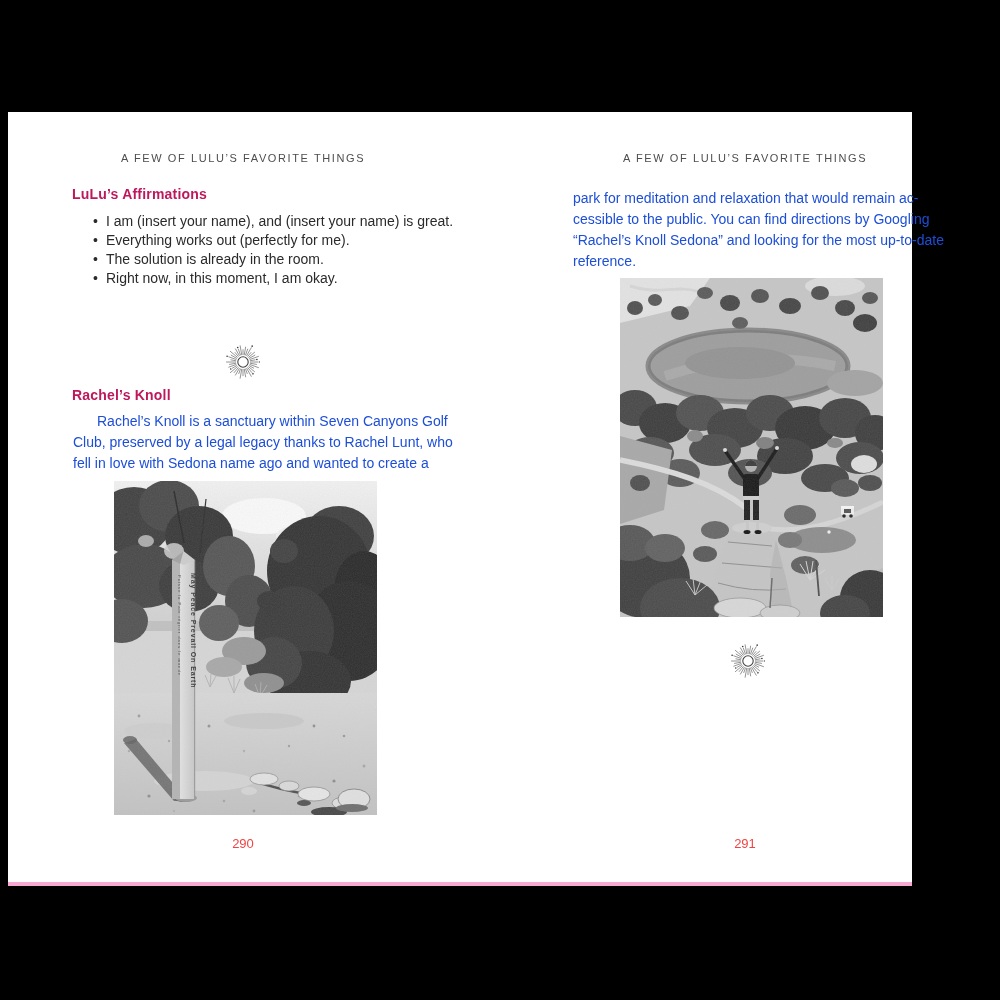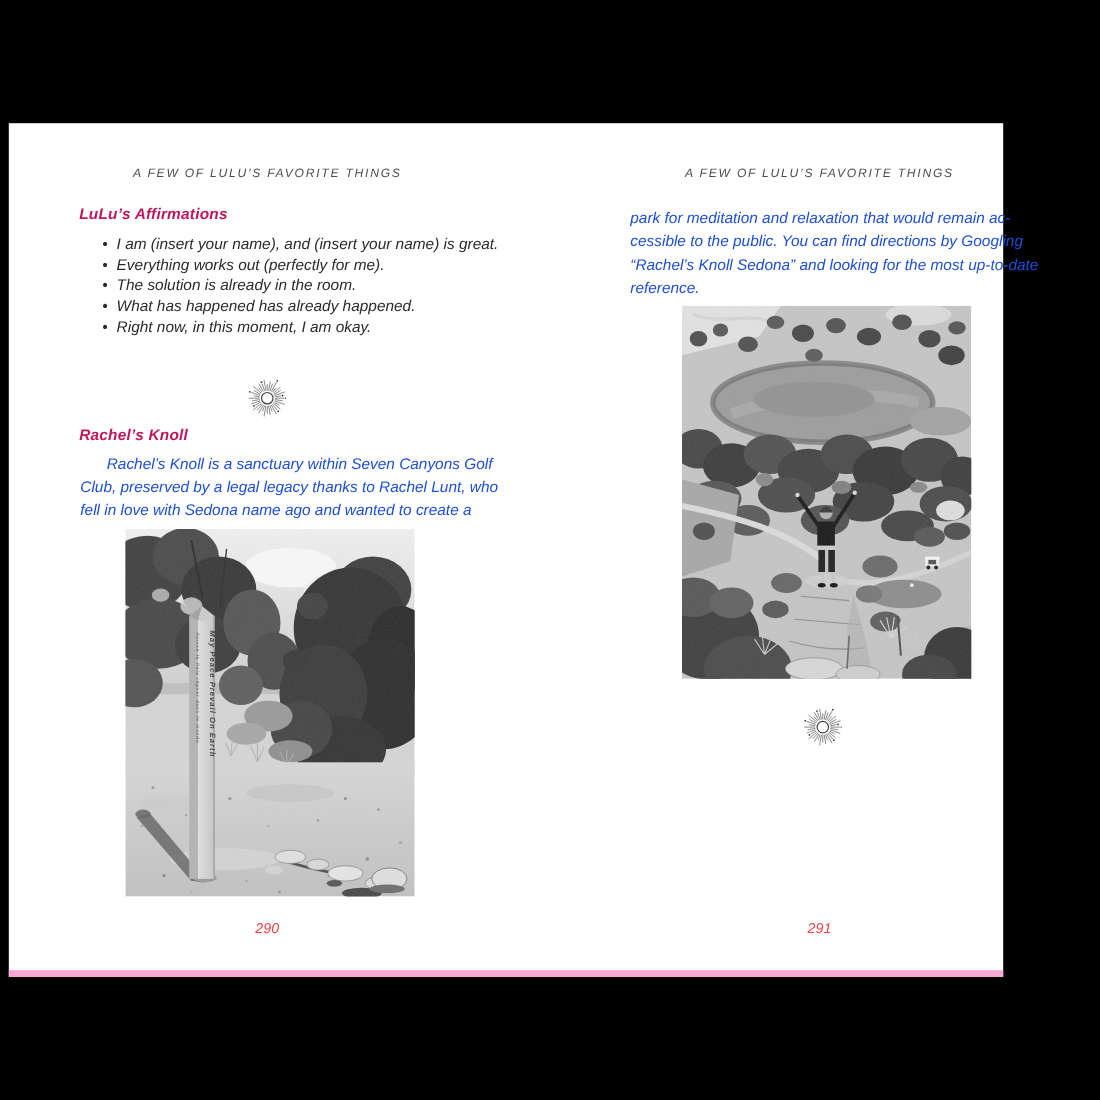--- a/index.html
+++ b/index.html
@@ -3,21 +3,21 @@
 <meta charset="utf-8">
 <style>
   html,body{margin:0;padding:0;}
   body{
     width:1000px;height:1000px;position:relative;background:#000;
     font-family:"Liberation Sans", sans-serif;
     -webkit-font-smoothing:antialiased;
   }
   .sheet{
     position:absolute;left:8px;top:112px;width:904px;height:770px;
-    background:#fff;border-bottom:6px solid #f9a8d4;font-style:italic;
+    background:#fff;border-bottom:4px solid #f9a8d4;
   }
   .abs{position:absolute;}
   .runhead{
     width:360px;text-align:center;font-size:11px;letter-spacing:1.6px;
     color:#4d4d4d;white-space:nowrap;
   }
   .section-heading{
     font-size:14px;font-weight:700;color:#be185d;letter-spacing:.2px;white-space:nowrap;
   }
   .bullets{list-style:none;margin:0;padding:0;}
@@ -63,21 +63,20 @@
 <div class="sheet">
 
   <div class="abs runhead" style="left:55px;top:40px;">A FEW OF LULU’S FAVORITE THINGS</div>
 
   <div class="abs section-heading" style="left:64px;top:74px;">LuLu’s Affirmations</div>
 
   <ul class="abs bullets" style="left:85px;top:100px;">
     <li>I am (insert your name), and (insert your name) is great.</li>
     <li>Everything works out (perfectly for me).</li>
     <li>The solution is already in the room.</li>
-    <li>What has happened has already happened.</li>
     <li>Right now, in this moment, I am okay.</li>
   </ul>
 
   <svg class="abs sunburst" style="left:218px;top:233px;" width="34" height="34" viewBox="-17 -17 34 34">
       <circle r="5.2" fill="none" stroke="#444" stroke-width="1.1"></circle>
       <line x1="7.00" y1="0.00" x2="15.50" y2="0.00" stroke="#3a3a3a" stroke-width="0.55"></line>
       <circle cx="16.90" cy="0.00" r="0.8" fill="#333"></circle>
       <line x1="6.89" y1="1.22" x2="13.89" y2="2.45" stroke="#3a3a3a" stroke-width="0.55"></line>
       <line x1="6.58" y1="2.39" x2="15.88" y2="5.78" stroke="#3a3a3a" stroke-width="0.55"></line>
       <line x1="6.06" y1="3.50" x2="11.00" y2="6.35" stroke="#3a3a3a" stroke-width="0.55"></line>

